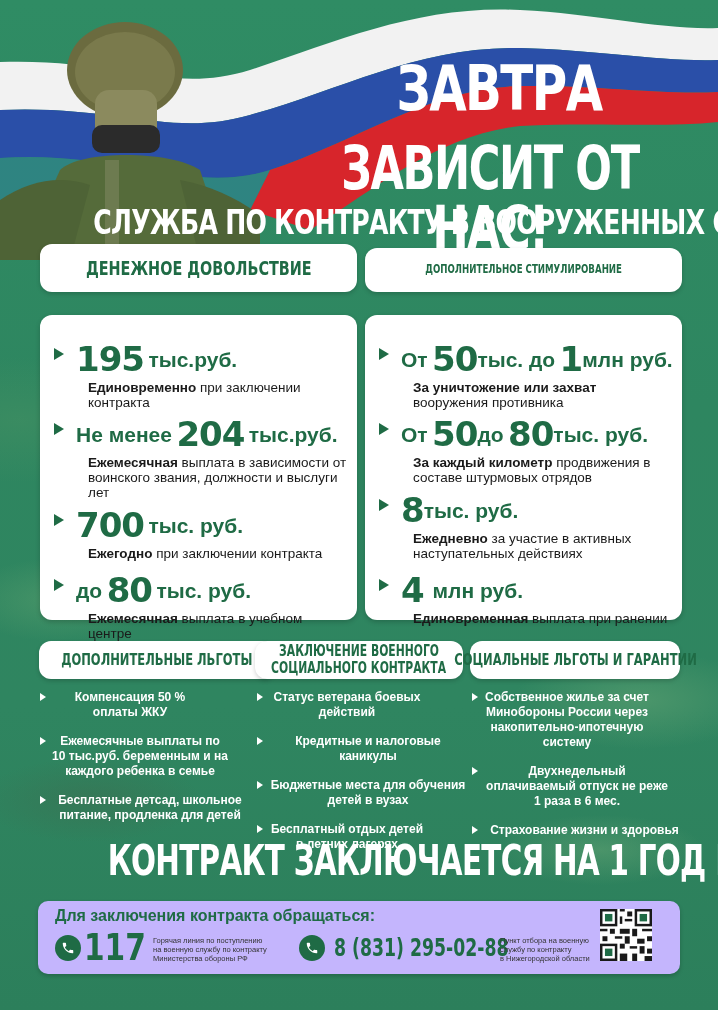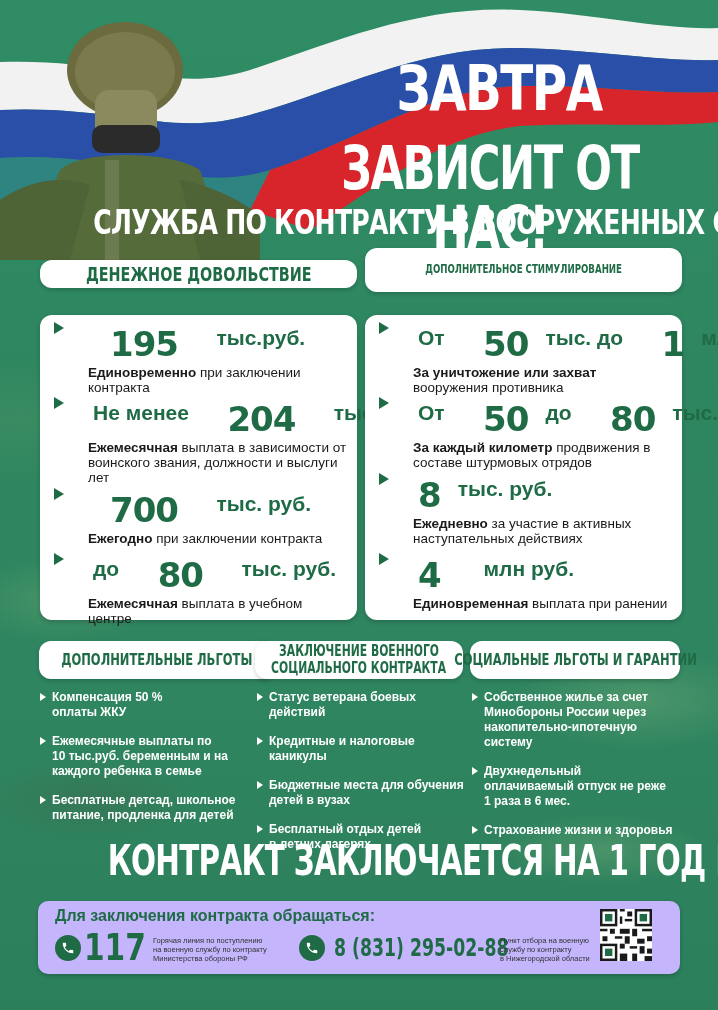--- a/index.html
+++ b/index.html
@@ -49,33 +49,33 @@
     box-shadow: 0 2px 4px rgba(0,0,0,0.18);
   }
   .pill span { display: inline-block; transform: scaleX(0.72); white-space: nowrap; line-height: 1.12; }
   .card {
     position: absolute; background: #fff; border-radius: 12px;
     box-shadow: 0 2px 5px rgba(0,0,0,0.2);
   }
   .item { position: absolute; left: 14px; right: 10px; }
   .item .head {
     color: #1f6b45; font-weight: bold; white-space: nowrap; line-height: 1;
-    display: flex; align-items: flex-start; gap: 17px;
+    display: flex; align-items: center; gap: 0; margin-top: 15px;
   }
   .arrow {
     display: inline-block; width: 0; height: 0;
     border-top: 6px solid transparent; border-bottom: 6px solid transparent;
     border-left: 10px solid #1f6b45; margin-right: 12px; position: relative; top: -5px;
   }
   .big { font-family: "DejaVu Sans", sans-serif; font-weight: bold; font-size: 34px; letter-spacing: -1px; }
   .med { font-family: "Liberation Sans", sans-serif; font-weight: bold; font-size: 21px; }
   .desc { color: #1a1a1a; font-size: 13.5px; line-height: 15px; margin-left: 34px; margin-top: 4px; }
   .desc b { font-weight: bold; }
   .list { position: absolute; color: #fff; font-size: 12px; font-weight: bold; line-height: 15px; }
-  .list li { list-style: none; position: relative; padding-left: 14px; margin-bottom: 14px; }
+  .list li { list-style: none; position: relative; padding-left: 14px; margin-bottom: 14px; text-align: center; }
   .list li::before {
     content: ""; position: absolute; left: 2px; top: 3px;
     border-top: 4px solid transparent; border-bottom: 4px solid transparent; border-left: 6px solid #fff;
   }
   .footer-title {
     position: absolute; left: 0; top: 840px; width: 718px; text-align: center;
     color: #fff; font-family: "DejaVu Sans", sans-serif; font-weight: bold;
     font-size: 42px; letter-spacing: -1px; transform: scaleX(0.70); transform-origin: center;
     white-space: nowrap; line-height: 1;
   }
@@ -125,21 +125,21 @@
   <path d="M60,160 C80,140 170,140 200,160 L230,250 L20,250 Z" fill="#556b3a"></path>
   <path d="M0,190 C30,170 60,165 90,175 L70,250 L0,250 Z" fill="#4e6336"></path>
   <path d="M180,170 C210,175 240,190 260,205 L260,250 L200,250 Z" fill="#4e6336"></path>
   <rect x="105" y="150" width="14" height="100" fill="#6d7b50"></rect>
 </svg>
 
 <div class="title1">ЗАВТРА</div>
 <div class="title2">ЗАВИСИТ ОТ НАС!</div>
 <div class="title3">СЛУЖБА ПО КОНТРАКТУ В ВООРУЖЕННЫХ СИЛАХ</div>
 
-<div class="pill" style="left:40px; top:260px; width:317px; height:28px; font-size:20px;">
+<div class="pill" style="left:40px; top:244px; width:317px; height:48px; font-size:20px;">
   <span>ДЕНЕЖНОЕ ДОВОЛЬСТВИЕ</span>
 </div>
 <div class="pill" style="left:365px; top:248px; width:317px; height:44px; font-size:12px;">
   <span>ДОПОЛНИТЕЛЬНОЕ СТИМУЛИРОВАНИЕ</span>
 </div>
 
 <div class="card" style="left:40px; top:315px; width:317px; height:305px;">
   <div class="item" style="top:12px;">
     <div class="head"><span class="arrow"></span>
       <span class="med"></span><span class="big">195</span>&nbsp;<span class="med">тыс.руб.</span></div>

